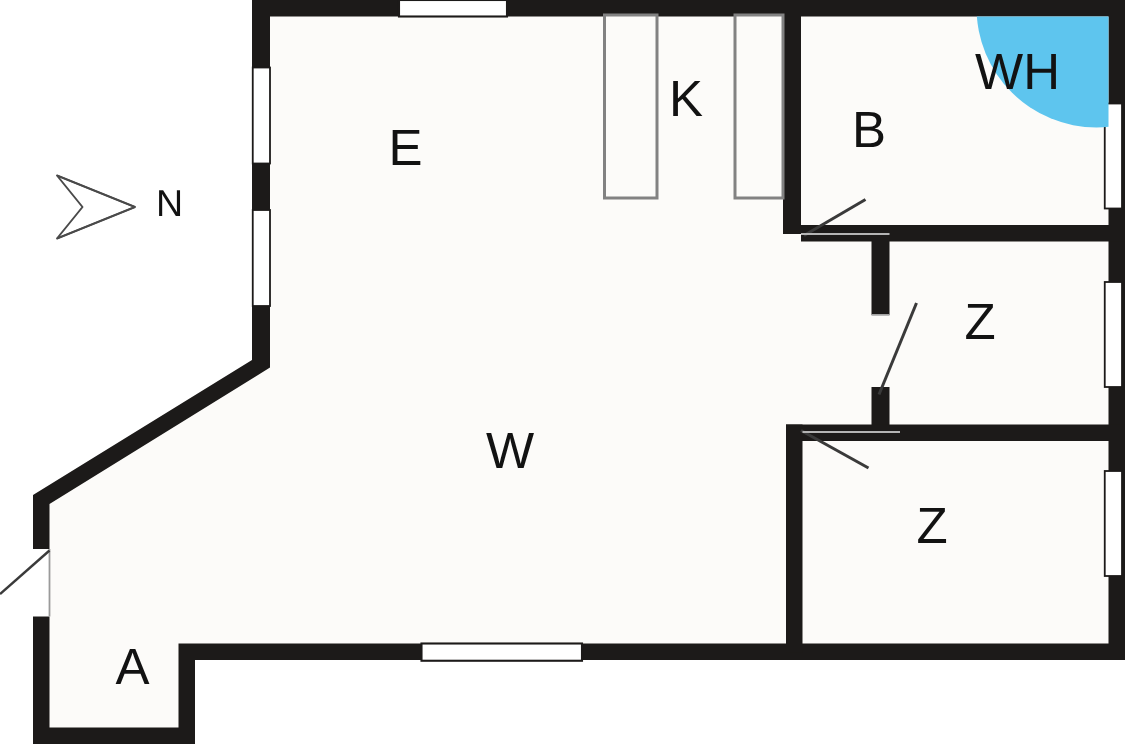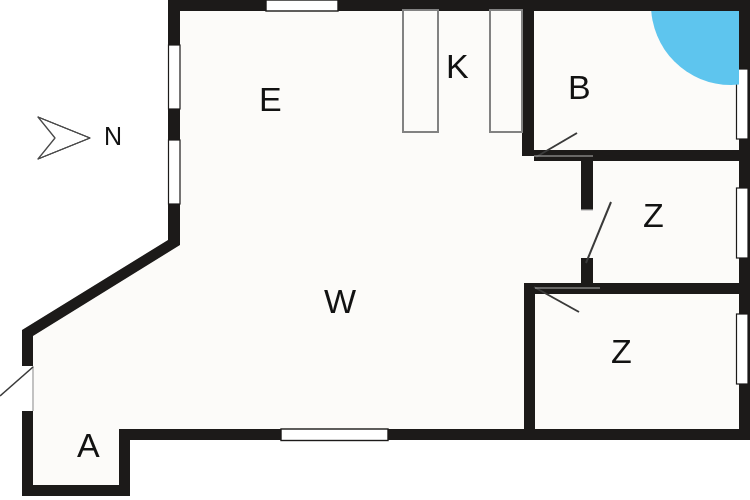--- a/index.html
+++ b/index.html
@@ -146,20 +146,21 @@
   </svg>
 
   <div class="room-label lbl-n" style="left:104px; top:124px;">N</div>
 
   <div class="room-label lbl-big" style="left:259px; top:82px;">E</div>
 
   <div class="room-label lbl-big" style="left:446px; top:49px;">K</div>
 
   <div class="room-label lbl-big" style="left:568px; top:70px;">B</div>
 
+  <div class="room-label lbl-wh" style="left:650px; top:31px;">WH</div>
 
   <div class="room-label lbl-big" style="left:324px; top:284px;">W</div>
 
   <div class="room-label lbl-big" style="left:643px; top:198px;">Z</div>
 
   <div class="room-label lbl-big" style="left:611px; top:334px;">Z</div>
 
   <div class="room-label lbl-big" style="left:77px; top:428px;">A</div>
 
 </div>

